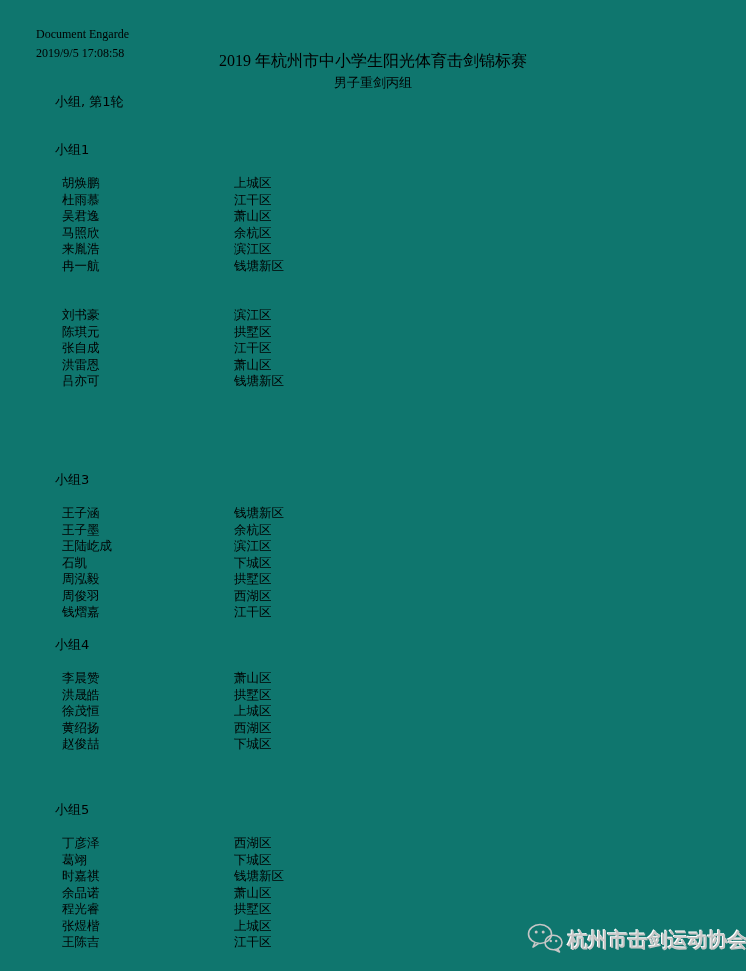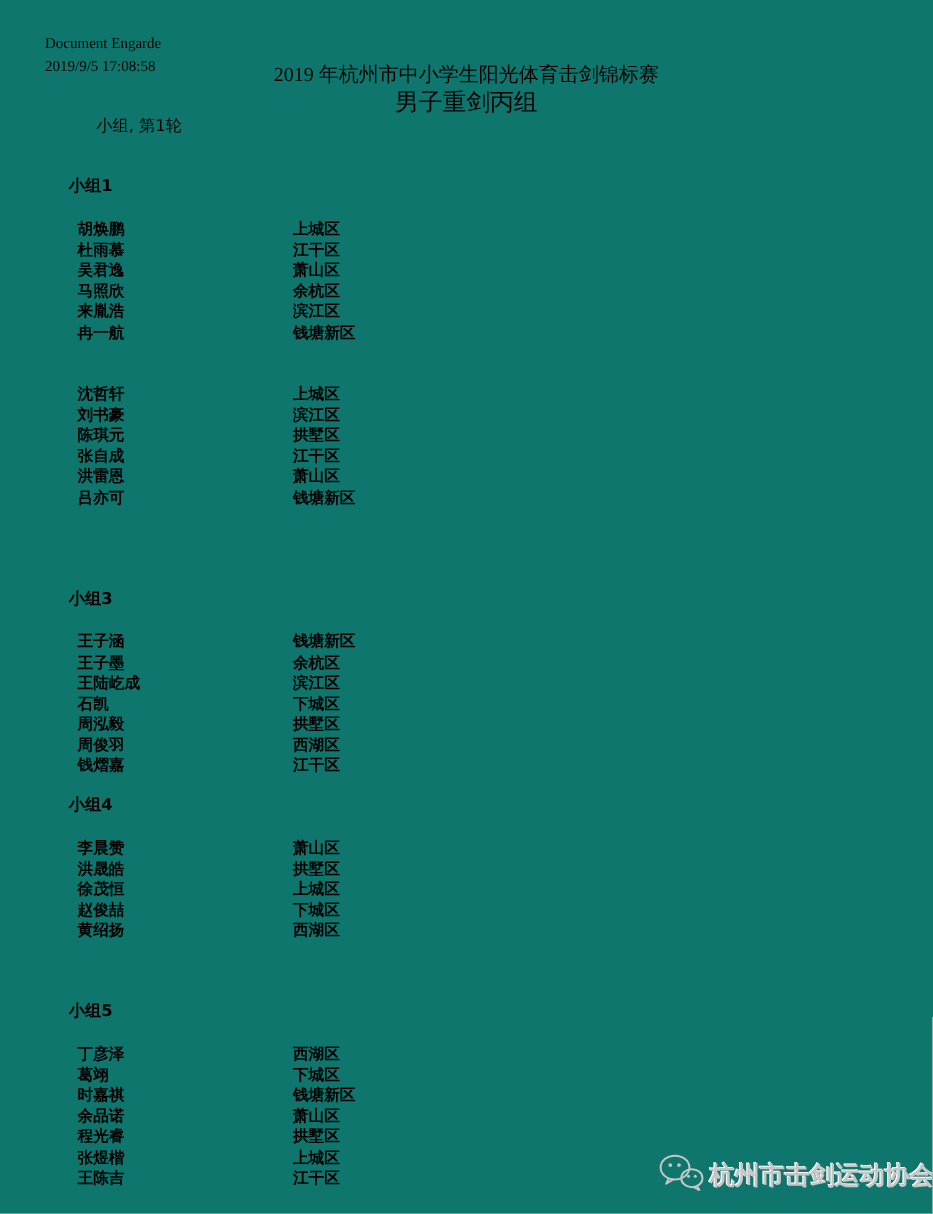--- a/index.html
+++ b/index.html
@@ -26,38 +26,37 @@
   .title-block {
     position: absolute;
     left: 0;
     right: 0;
     top: 23px;
     text-align: center;
     font-family: "Liberation Serif", serif;
     margin-top: 28px;
   }
   .title-line1 { font-size: 16px; line-height: 20px; }
-  .title-line2 { font-size: 19px; line-height: 20px; margin-top: 2px; }
+  .title-line2 { font-size: 13px; line-height: 20px; margin-top: 2px; }
   
   .round-label {
     position: absolute;
     left: 55px;
     top: 94px;
     font-size: 13px;
     line-height: 15px;
-    margin-left: 22px;
   }
   
   .groups {
     position: absolute;
     left: 55px;
     top: 142px;
     width: 600px;
   }
-  .group { height: 165px; font-weight: bold; }
+  .group { height: 165px; }
   .group-title {
     font-size: 13px;
     line-height: 15px;
     height: 33px;
     box-sizing: border-box;
   }
   .row {
     height: 16.5px;
     line-height: 16.5px;
     font-size: 12.5px;
@@ -131,24 +130,20 @@
 
   <div class="row">
     <span class="fencer-name">冉一航</span>
     <span class="district-name">钱塘新区</span>
   </div>
 </div>
   </section>
 
   <section class="group">
     <div class="group-rows">
-  <div class="row">
-    <span class="fencer-name">沈哲轩</span>
-    <span class="district-name">上城区</span>
-  </div>
 
   <div class="row">
     <span class="fencer-name">刘书豪</span>
     <span class="district-name">滨江区</span>
   </div>
 
   <div class="row">
     <span class="fencer-name">陈琪元</span>
     <span class="district-name">拱墅区</span>
   </div>
@@ -225,27 +220,27 @@
     <span class="district-name">拱墅区</span>
   </div>
 
   <div class="row">
     <span class="fencer-name">徐茂恒</span>
     <span class="district-name">上城区</span>
   </div>
 
 
   <div class="row">
+    <span class="fencer-name">黄绍扬</span>
+    <span class="district-name">西湖区</span>
+  </div>
+
+  <div class="row">
     <span class="fencer-name">赵俊喆</span>
     <span class="district-name">下城区</span>
-  </div>
-
-  <div class="row">
-    <span class="fencer-name">黄绍扬</span>
-    <span class="district-name">西湖区</span>
   </div>
 </div>
   </section>
 
   <section class="group">
     <div class="group-title">小组5</div>
     <div class="group-rows">
   <div class="row">
     <span class="fencer-name">丁彦泽</span>
     <span class="district-name">西湖区</span>

